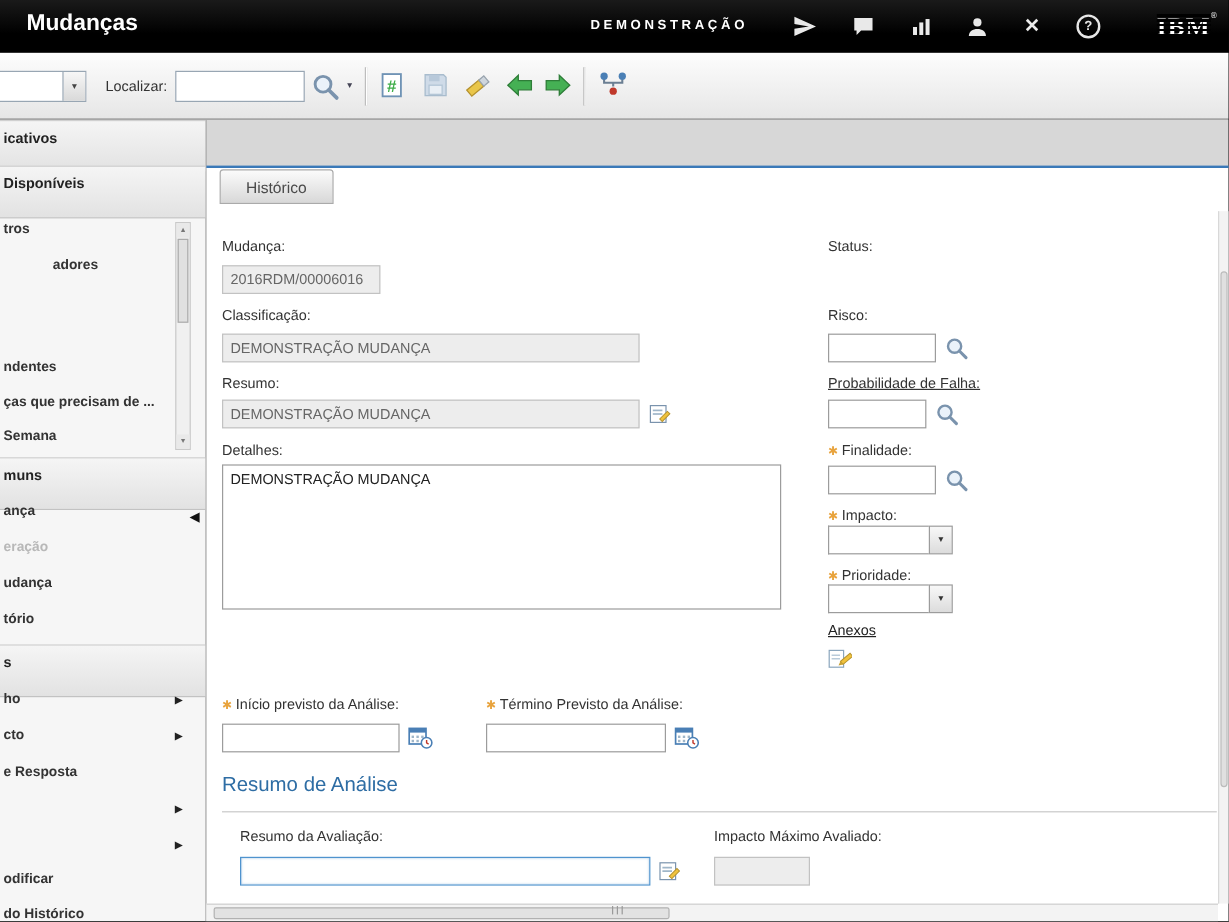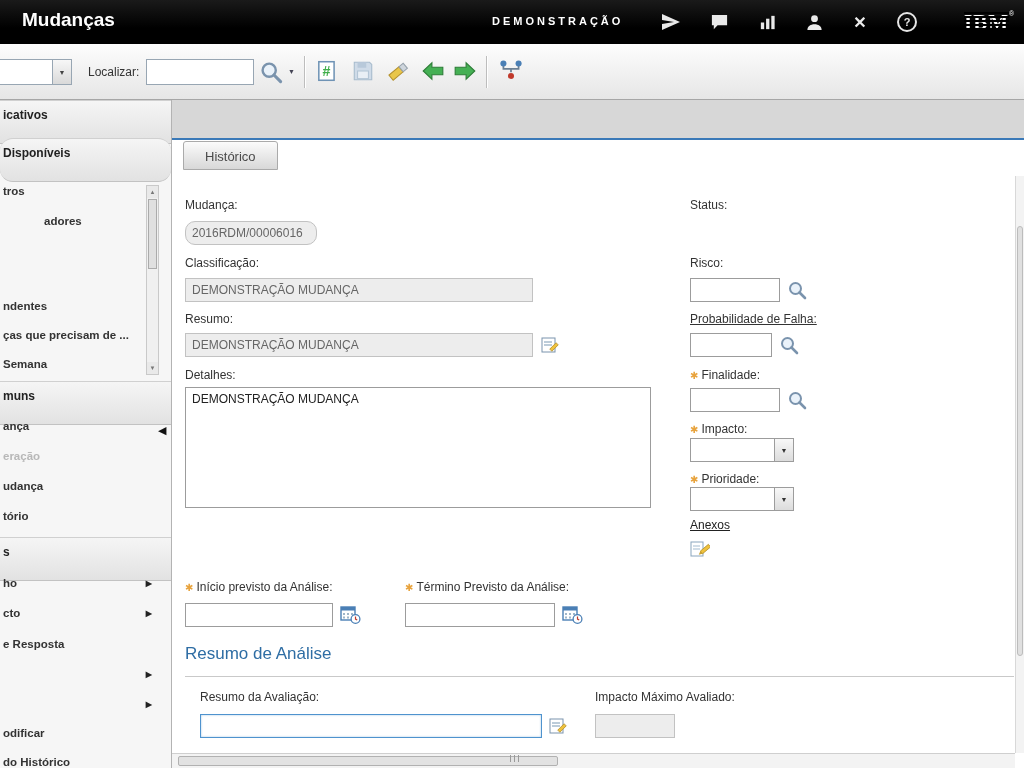--- a/index.html
+++ b/index.html
@@ -166,21 +166,21 @@
           <path d="M5 8v3h14V8 M12 11v3" stroke="#6b7f93" fill="none" stroke-width="1.6"></path>
           <circle cx="5" cy="6" r="2.8" fill="#4a7fb5"></circle>
           <circle cx="19" cy="6" r="2.8" fill="#4a7fb5"></circle>
           <circle cx="12" cy="17.5" r="2.8" fill="#c0392b"></circle>
         </svg>
     </span>
   </div>
 
   <div class="sidebar">
     <div class="snav-header" style="top:0;"><span>icativos</span></div>
-    <div class="snav-header" style="top:38px;border-radius:13px;"><span>Disponíveis</span></div>
+    <div class="snav-header" style="top:38px;"><span>Disponíveis</span></div>
 
     <div class="snav-item" style="top:82px;">tros</div>
     <div class="snav-item" style="top:112px;margin-left:41px;">adores</div>
     <div class="snav-item" style="top:197px;">ndentes</div>
     <div class="snav-item" style="top:226px;">ças que precisam de ...</div>
     <div class="snav-item" style="top:255px;">Semana</div>
 
     <div class="snav-header" style="top:281px;"><span>muns</span></div>
 
     <div class="snav-item" style="top:317px;">ança</div>
@@ -209,21 +209,21 @@
 
   <div class="tabstrip"></div>
   <div class="content"></div>
   <div class="blue-line"></div>
 
   <div class="tabs-row" style="left:183px;top:141px;z-index:5;">
     <div class="tab row2">Histórico</div>
   </div>
 
   <span class="flabel" style="left:185px;top:198px;">Mudança:</span>
-  <div class="fld ro" style="left:185px;top:221px;width:132px;border-radius:10px;">2016RDM/00006016</div>
+  <div class="fld ro" style="left:185px;top:221px;width:132px;">2016RDM/00006016</div>
 
   <span class="flabel" style="left:185px;top:256px;">Classificação:</span>
   <div class="fld ro" style="left:185px;top:278px;width:348px;">DEMONSTRAÇÃO MUDANÇA</div>
 
   <span class="flabel" style="left:185px;top:312px;">Resumo:</span>
   <div class="fld ro" style="left:185px;top:333px;width:348px;">DEMONSTRAÇÃO MUDANÇA</div>
   <span class="ficon" style="left:539px;top:334px;">
     <svg width="20" height="20" viewBox="0 0 20 20">
         <rect x="2" y="3" width="13" height="14" fill="#fff" stroke="#7a93ad"></rect>
         <line x1="4" y1="7" x2="12" y2="7" stroke="#9fb6c9" stroke-width="1.4"></line>

